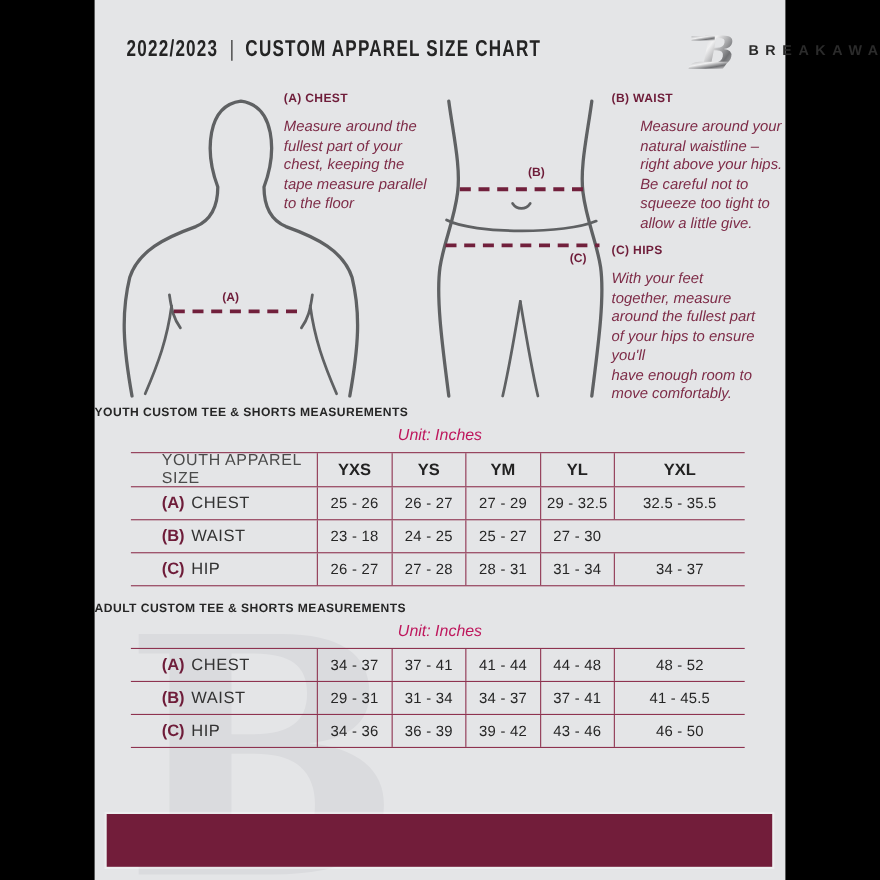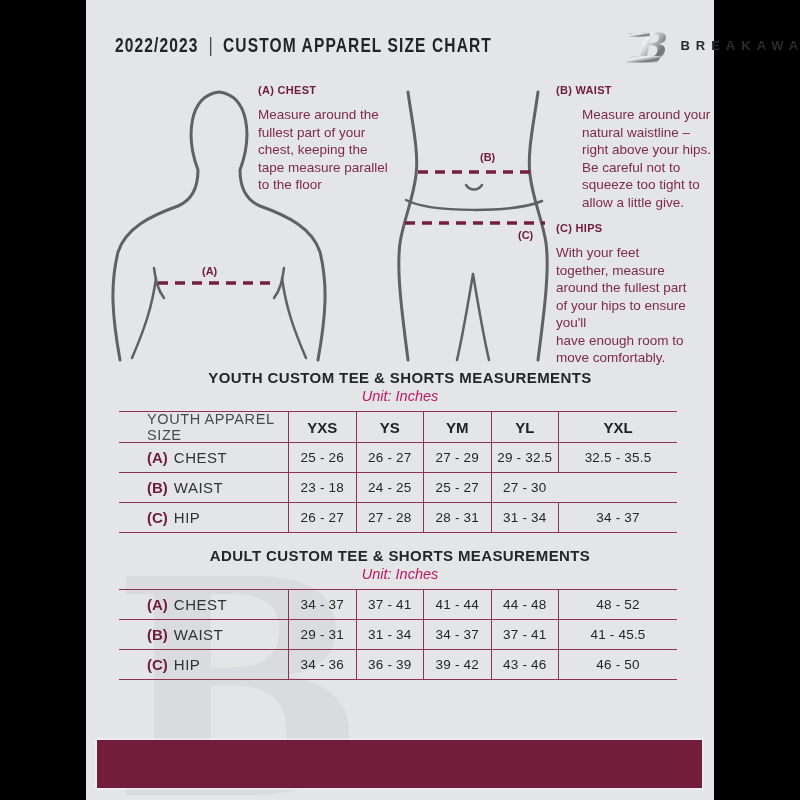--- a/index.html
+++ b/index.html
@@ -49,27 +49,27 @@
   
   .diagram-svg{position:absolute;left:0;top:80px;z-index:1;}
   .diag-label{
     position:absolute;z-index:2;font-size:11px;font-weight:700;color:var(--maroon);
   }
   .inst-title{
     position:absolute;z-index:2;font-size:11px;font-weight:800;
     letter-spacing:.3px;color:var(--maroon);
   }
   .inst-body{
-    position:absolute;z-index:2;font-size:13.5px;font-weight:500;
+    position:absolute;z-index:2;font-size:13.5px;font-style:italic;font-weight:500;
     color:var(--maroon-text);line-height:17.5px;white-space:pre-line;
   }
   
   .section-title{
-    position:absolute;left:0;width:628px;text-align:center;z-index:1;
-    font-size:15px;font-weight:700;letter-spacing:.4px;color:#262626;
+    position:absolute;left:0;width:628px;z-index:1;
+    font-size:11px;font-weight:700;letter-spacing:.4px;color:#262626;
   }
   .section-unit{
     position:absolute;left:0;width:628px;text-align:center;z-index:1;
     font-size:14.5px;font-style:italic;color:#be185d;
   }
   
   .sizes-table{
     position:absolute;left:33px;width:558px;z-index:1;
     display:flex;flex-direction:column;
     border-top:1.5px solid var(--line);

